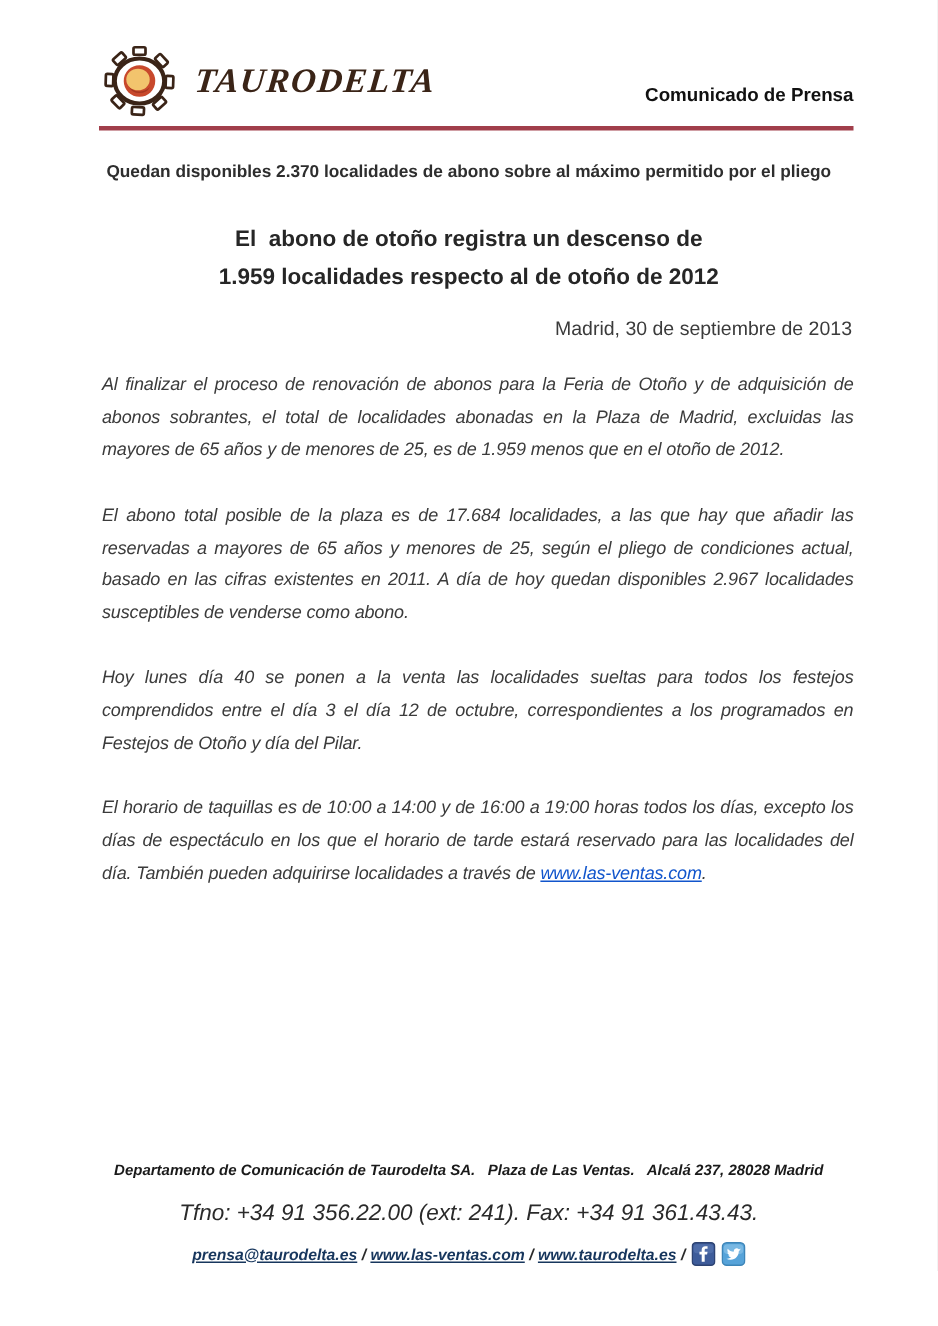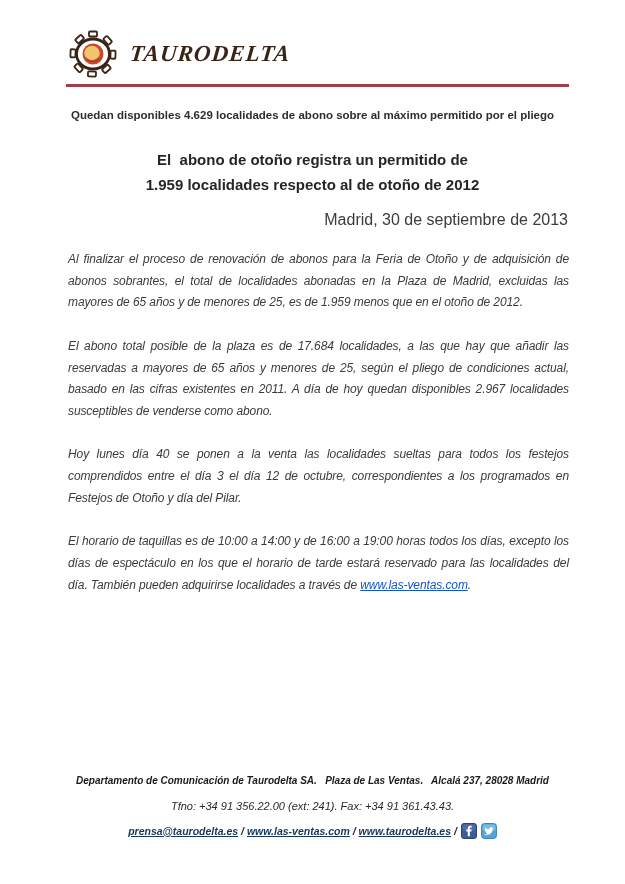--- a/index.html
+++ b/index.html
@@ -31,34 +31,34 @@
   .rule{border-top:3px solid #A13E4B;margin:6px 56px 0 66px;}
   .subheadline{
     margin:21px 52px 0;text-align:center;
     font-weight:bold;font-size:11.5px;color:#2e2e2e;line-height:15px;
   }
   .headline{
     margin:24px 30px 0;text-align:center;
     font-weight:bold;font-size:15px;line-height:25px;color:#262626;
   }
   .headline div{white-space:pre-wrap;}
-  .dateline{margin:14px 57px 0 0;text-align:right;font-size:16px;color:#3b3b3b;}
+  .dateline{margin:14px 57px 0 0;text-align:right;font-size:13px;color:#3b3b3b;}
   .body-copy{
     margin:20px 56px 0 68px;
     font-size:12px;line-height:21.7px;
     text-align:justify;color:#3b3b3b;letter-spacing:-0.1px;
   }
   .body-copy p{margin:0 0 21.7px;font-style:italic;}
   a.body-link{color:#1155CC;text-decoration:underline;cursor:pointer;}
   .footer{
     position:absolute;left:0;top:775px;width:625px;
     text-align:center;font-style:italic;color:#1f1f1f;
   }
   .footer-dept{font-weight:bold;font-size:10px;margin:0 0 14px;white-space:pre-wrap;color:#1a1a1a;}
-  .footer-phone{font-size:11px;margin:0 0 5px;color:#2a2a2a;}
+  .footer-phone{font-size:15px;margin:0 0 5px;color:#2a2a2a;}
   .footer-links{font-size:10.5px;color:#2a2a2a;font-weight:bold;}
   .footer-links a{color:#17365D;text-decoration:underline;cursor:pointer;}
   .social-icon{display:inline-block;vertical-align:-4px;margin-left:4px;cursor:pointer;}
 </style>
 </head>
 <body>
 
 <div class="page">
 
   <div class="header">
@@ -74,28 +74,29 @@
           <rect x="23" y="1.5" width="8" height="5" rx="1" transform="rotate(272 27 24)"></rect>
           <rect x="23" y="1.5" width="8" height="5" rx="1" transform="rotate(318 27 24)"></rect>
         </g>
         <ellipse cx="27" cy="24" rx="16.5" ry="15" fill="#fff" stroke="#3a2417" stroke-width="2.8"></ellipse>
         <circle cx="27" cy="24" r="10.5" fill="#C8492C"></circle>
         <ellipse cx="26" cy="23" rx="7.8" ry="7.2" fill="#F2C46D"></ellipse>
         <path d="M20 28 q7 6 14 0 q-2 4 -7 4 q-5 0 -7 -4z" fill="#8a2a18" opacity="0.55"></path>
       </svg>
       <span class="logo-wordmark">TAURODELTA</span>
     </div>
+    <div class="doc-type">Comunicado de Prensa</div>
   </div>
 
   <div class="rule"></div>
 
-  <p class="subheadline">Quedan disponibles 4.629 localidades de abono sobre al máximo permitido por el pliego</p>
+  <p class="subheadline">Quedan disponibles 2.370 localidades de abono sobre al máximo permitido por el pliego</p>
 
   <div class="headline">
-    <div>El  abono de otoño registra un permitido de</div>
+    <div>El  abono de otoño registra un descenso de</div>
     <div>1.959 localidades respecto al de otoño de 2012</div>
   </div>
 
   <div class="dateline">Madrid, 30 de septiembre de 2013</div>
 
   <div class="body-copy">
     <p>Al finalizar el proceso de renovación de abonos para la Feria de Otoño y de adquisición de abonos sobrantes, el total de localidades abonadas en la Plaza de Madrid, excluidas las mayores de 65 años y de menores de 25, es de 1.959 menos que en el otoño de 2012.</p>
     <p>El abono total posible de la plaza es de 17.684 localidades, a las que hay que añadir las reservadas a mayores de 65 años y menores de 25, según el pliego de condiciones actual, basado en las cifras existentes en 2011. A día de hoy quedan disponibles 2.967 localidades susceptibles de venderse como abono.</p>
     <p>Hoy lunes día 40 se ponen a la venta las localidades sueltas para todos los festejos comprendidos entre el día 3 el día 12 de octubre, correspondientes a los programados en Festejos de Otoño y día del Pilar.</p>
     <p><span>El horario de taquillas es de 10:00 a 14:00 y de 16:00 a 19:00 horas todos los días, excepto los días de espectáculo en los que el horario de tarde estará reservado para las localidades del día. También pueden adquirirse localidades a través de </span><a class="body-link">www.las-ventas.com</a><span>.</span></p>

